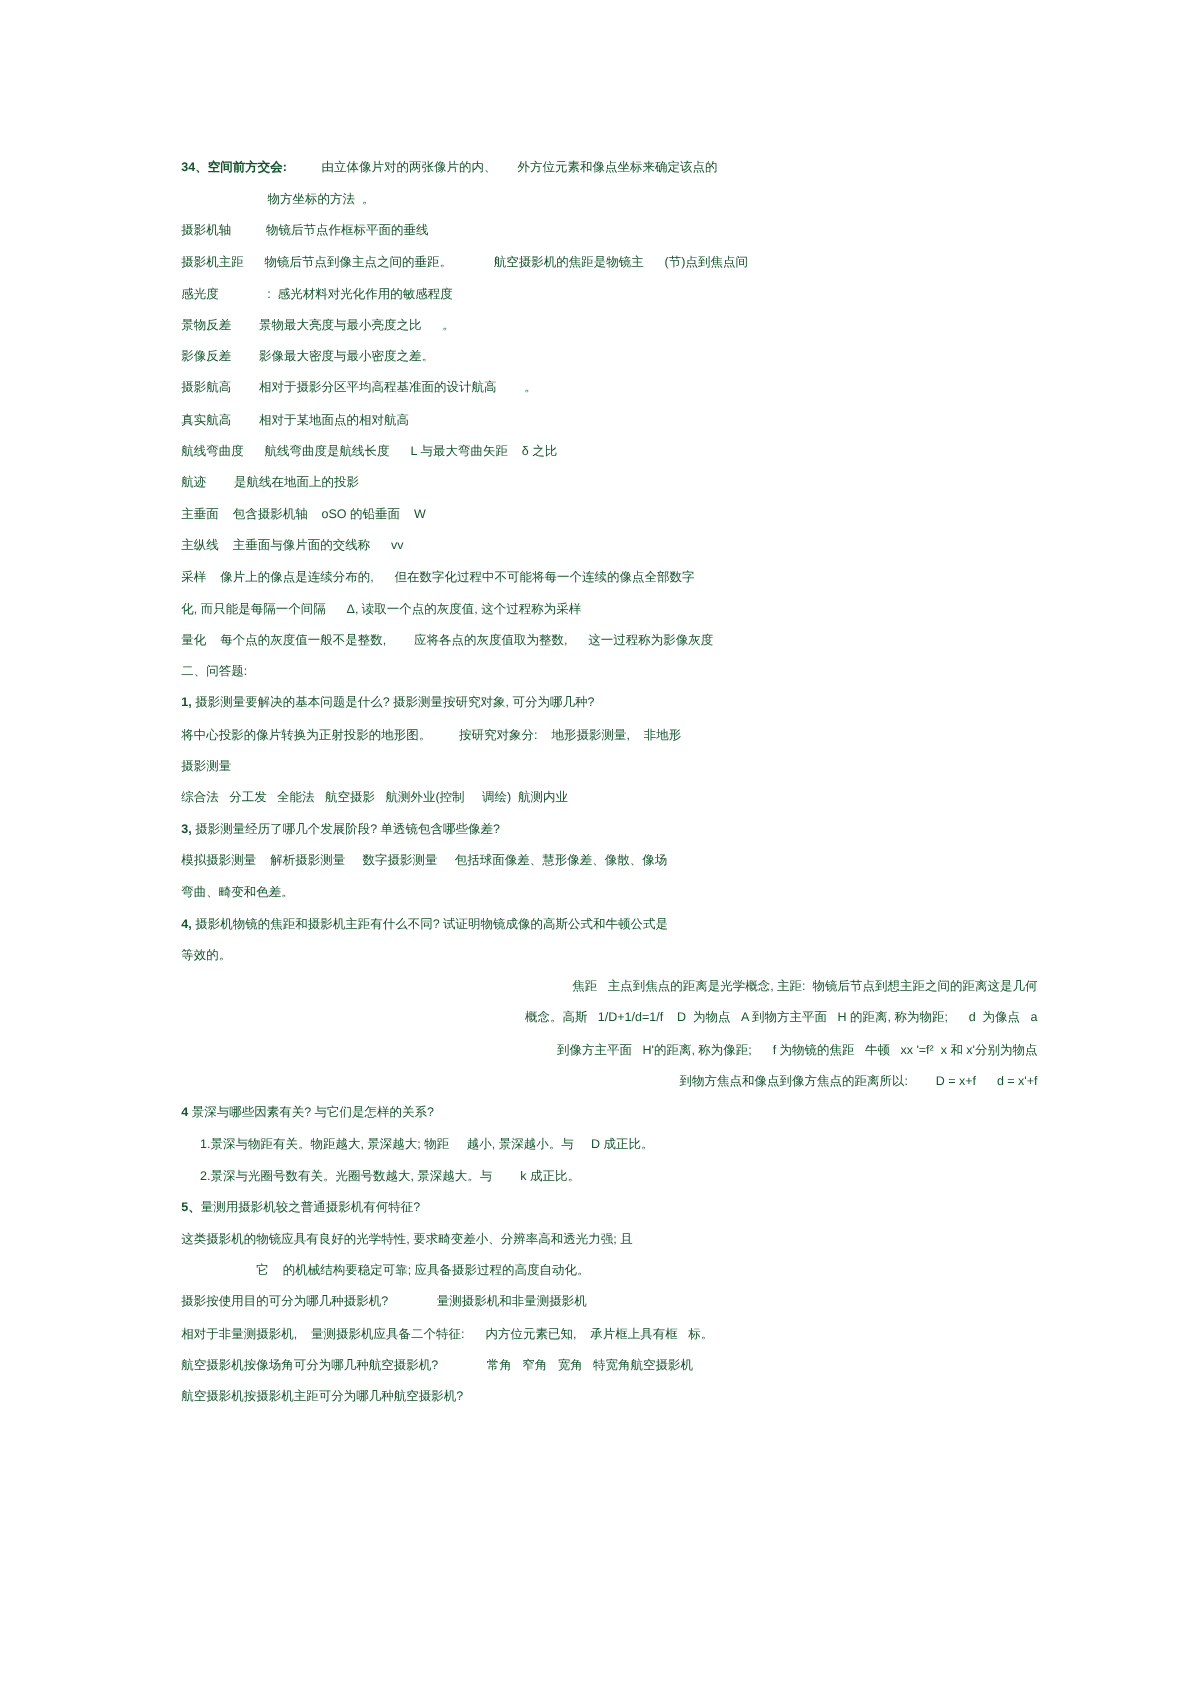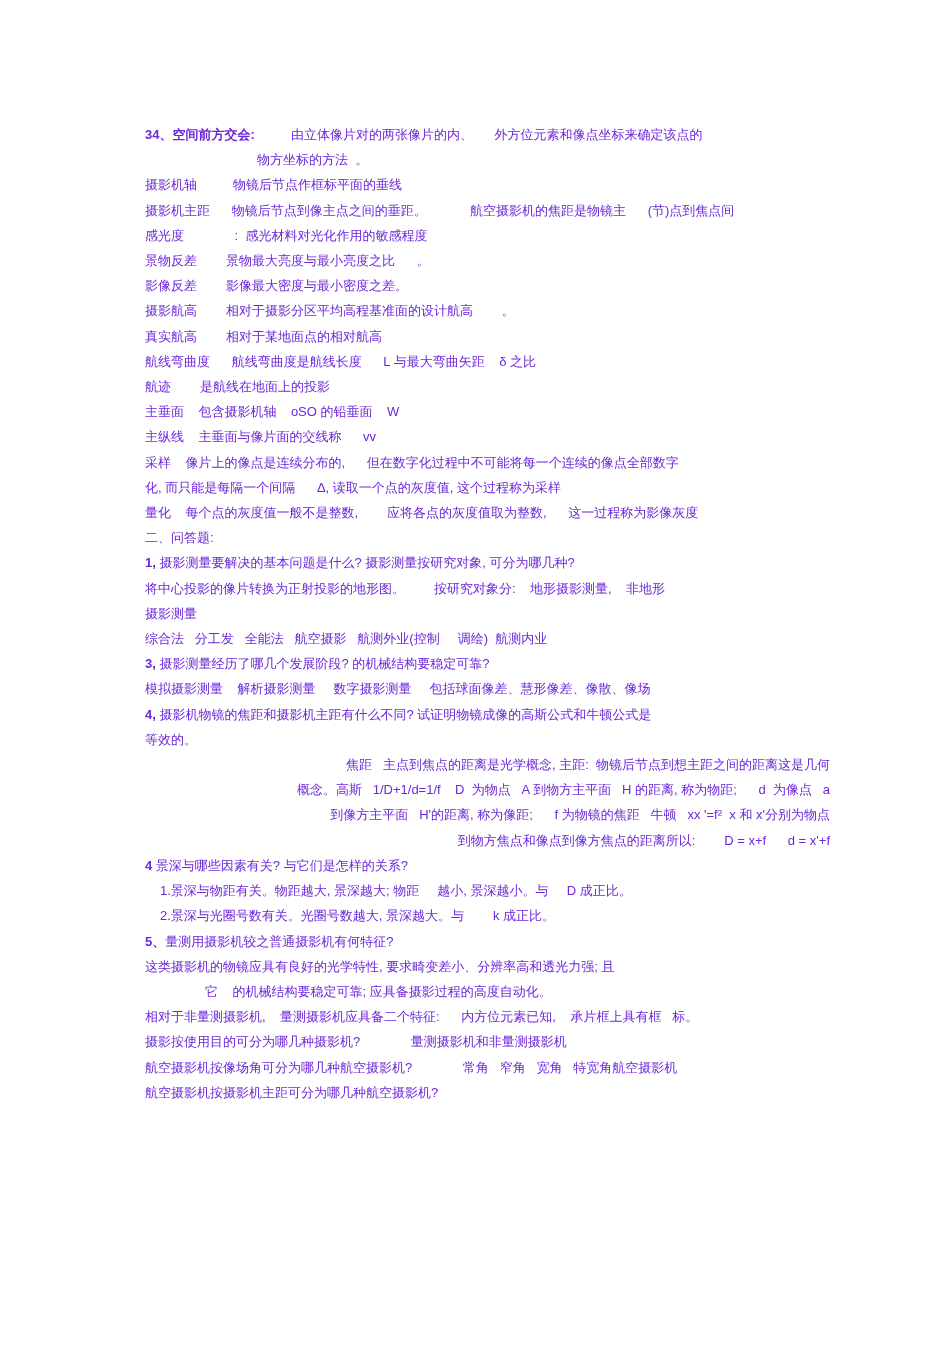--- a/index.html
+++ b/index.html
@@ -1,29 +1,29 @@
 <!DOCTYPE html>
 <html><head>
 <meta charset="utf-8">
 <style>
   html,body{margin:0;padding:0;background:#ffffff;}
   .page{
     position:relative;width:950px;height:1345px;background:#ffffff;box-sizing:border-box;
     padding:122px 120px 0 145px;
     font-family:"Liberation Sans","DejaVu Sans",sans-serif;
-    font-size:13px;color:#6d28d9;overflow:hidden;
+    font-size:10px;color:#14532d;overflow:hidden;
   }
   .line{white-space:pre-wrap;line-height:25.2px;min-height:25.2px;}
   .b{font-weight:bold;}
   .ind0{margin-left:0;}
   .ind1{margin-left:15px;}
   .ind2{margin-left:25px;text-align:right;}
   .ind3{}
   .ind4{margin-left:60px;}
-  .ind5{margin-left:112px;}
+  .ind5{margin-left:69px;}
 </style>
 </head>
 <body>
 
 <div class="page">
     <div class="line ind0"><span class="b">34、空间前方交会:</span><span>          由立体像片对的两张像片的内、      外方位元素和像点坐标来确定该点的</span></div>
     <div class="line ind5"><span>物方坐标的方法  。</span></div>
     <div class="line ind0"><span>摄影机轴          物镜后节点作框标平面的垂线</span></div>
     <div class="line ind0"><span>摄影机主距      物镜后节点到像主点之间的垂距。            航空摄影机的焦距是物镜主      (节)点到焦点间</span></div>
     <div class="line ind0"><span>感光度              :  感光材料对光化作用的敏感程度</span></div>
@@ -36,31 +36,32 @@
     <div class="line ind0"><span>主垂面    包含摄影机轴    oSO 的铅垂面    W</span></div>
     <div class="line ind0"><span>主纵线    主垂面与像片面的交线称      vv</span></div>
     <div class="line ind0"><span>采样    像片上的像点是连续分布的,      但在数字化过程中不可能将每一个连续的像点全部数字</span></div>
     <div class="line ind3"><span>化, 而只能是每隔一个间隔      Δ, 读取一个点的灰度值, 这个过程称为采样</span></div>
     <div class="line ind0"><span>量化    每个点的灰度值一般不是整数,        应将各点的灰度值取为整数,      这一过程称为影像灰度</span></div>
     <div class="line ind0"><span>二、问答题:</span></div>
     <div class="line ind0"><span class="b">1,</span><span> 摄影测量要解决的基本问题是什么? 摄影测量按研究对象, 可分为哪几种?</span></div>
     <div class="line ind3"><span>将中心投影的像片转换为正射投影的地形图。        按研究对象分:    地形摄影测量,    非地形</span></div>
     <div class="line ind0"><span>摄影测量</span></div>
     <div class="line ind3"><span>综合法   分工发   全能法   航空摄影   航测外业(控制     调绘)  航测内业</span></div>
-    <div class="line ind0"><span class="b">3,</span><span> 摄影测量经历了哪几个发展阶段? 的机械结构要稳定可靠?</span></div>
+    <div class="line ind0"><span class="b">3,</span><span> 摄影测量经历了哪几个发展阶段? 单透镜包含哪些像差?</span></div>
     <div class="line ind3"><span>模拟摄影测量    解析摄影测量     数字摄影测量     包括球面像差、慧形像差、像散、像场</span></div>
+    <div class="line ind3"><span>弯曲、畸变和色差。</span></div>
     <div class="line ind0"><span class="b">4,</span><span> 摄影机物镜的焦距和摄影机主距有什么不同? 试证明物镜成像的高斯公式和牛顿公式是</span></div>
     <div class="line ind0"><span>等效的。</span></div>
     <div class="line ind2"><span>焦距   主点到焦点的距离是光学概念, 主距:  物镜后节点到想主距之间的距离这是几何</span></div>
     <div class="line ind2"><span>概念。高斯   1/D+1/d=1/f    D  为物点   A 到物方主平面   H 的距离, 称为物距;      d  为像点   a</span></div>
     <div class="line ind2"><span>到像方主平面   H'的距离, 称为像距;      f 为物镜的焦距   牛顿   xx '=f²  x 和 x'分别为物点</span></div>
     <div class="line ind2"><span>到物方焦点和像点到像方焦点的距离所以:        D = x+f      d = x'+f</span></div>
     <div class="line ind0"><span class="b">4</span><span> 景深与哪些因素有关? 与它们是怎样的关系?</span></div>
     <div class="line ind1"><span>1.景深与物距有关。物距越大, 景深越大; 物距     越小, 景深越小。与     D 成正比。</span></div>
     <div class="line ind1"><span>2.景深与光圈号数有关。光圈号数越大, 景深越大。与        k 成正比。</span></div>
     <div class="line ind0"><span class="b">5、</span><span>量测用摄影机较之普通摄影机有何特征?</span></div>
     <div class="line ind3"><span>这类摄影机的物镜应具有良好的光学特性, 要求畸变差小、分辨率高和透光力强; 且</span></div>
     <div class="line ind4"><span>它    的机械结构要稳定可靠; 应具备摄影过程的高度自动化。</span></div>
+    <div class="line ind0"><span>摄影按使用目的可分为哪几种摄影机?              量测摄影机和非量测摄影机</span></div>
     <div class="line ind0"><span>相对于非量测摄影机,    量测摄影机应具备二个特征:      内方位元素已知,    承片框上具有框   标。</span></div>
-    <div class="line ind0"><span>摄影按使用目的可分为哪几种摄影机?              量测摄影机和非量测摄影机</span></div>
     <div class="line ind0"><span>航空摄影机按像场角可分为哪几种航空摄影机?              常角   窄角   宽角   特宽角航空摄影机</span></div>
     <div class="line ind0"><span>航空摄影机按摄影机主距可分为哪几种航空摄影机?</span></div>
   </div>
 
 </body></html>

